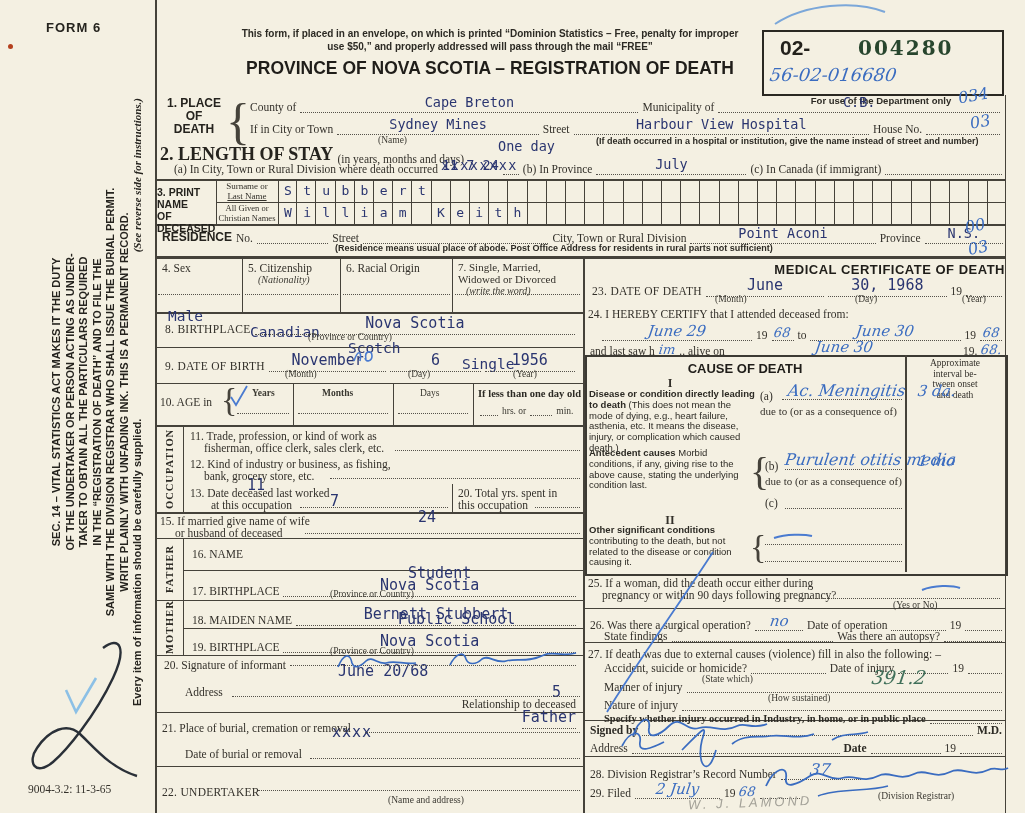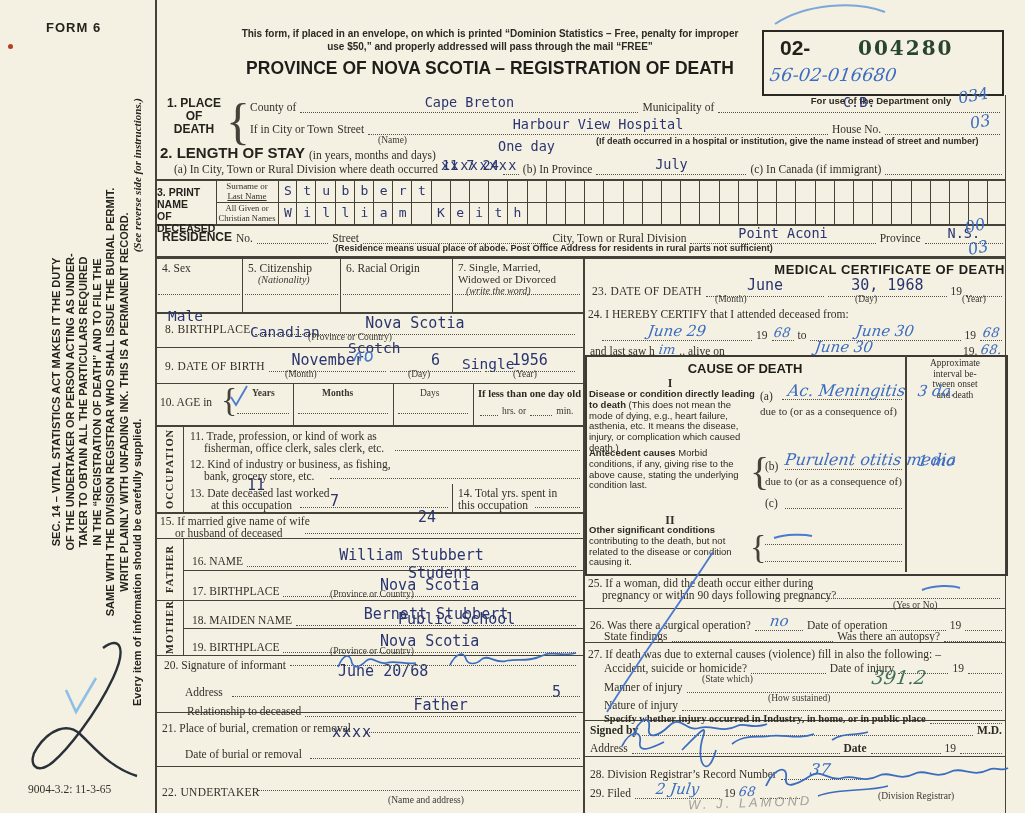--- a/index.html
+++ b/index.html
@@ -121,32 +121,35 @@
   <span class="dl" style="flex:2.4;">
       <span class="typed">Cape Breton</span>
     </span>
   <span class="ser">Municipality of</span>
   <span class="dl" style="flex:2;">
       <span class="typed">C.B.</span>
     </span>
 </div>
 <div class="abs fr" style="left:248px;top:118px;width:754px;">
   <span class="ser">If in City or Town</span>
+  <span class="dl" style="flex:1.5;">
+      <span class="typed">Sydney Mines</span>
+    </span>
   <span class="ser">Street</span>
   <span class="dl" style="flex:2.2;">
       <span class="typed">Harbour View Hospital</span>
     </span>
   <span class="ser">House No.</span>
   <span class="dl" style="flex:.55;"></span>
 </div>
 <div class="abs cap" style="left:378px;top:135px;">(Name)</div>
 <div class="abs sansS" style="left:596px;top:136px;">(If death occurred in a hospital or institution, give the name instead of street and number)</div>
 
 <div class="abs fr" style="left:158px;top:144px;">
-  <span class="sans" style="font-size:15px;">2. LENGTH OF STAY</span>
+  <span class="sans" style="font-size:18px;font-family:Liberation Serif, serif;">2. LENGTH OF STAY</span>
   <span class="ser">(in years, months and days)</span>
 </div>
 <div class="abs typed" style="left:498px;top:138px;">One day</div>
 <div class="abs fr" style="left:172px;top:158px;width:832px;">
   <span class="ser">(a) In City, Town or Rural Division where death occurred</span>
   <span class="xwrap typed">
     <span>11 7 24</span>
     <span class="xover">xxxxxxxx</span>
   </span>
   <span class="dw" style="width:16px;"></span>
@@ -269,36 +272,33 @@
 <div class="abs typed" style="left:408px;top:430px;font-size:15px;">Student</div>
 <div class="abs dw" style="left:395px;top:450px;width:185px;"></div>
 <div class="abs ser" style="left:190px;top:458px;">12. Kind of industry or business, as fishing,</div>
 <div class="abs ser" style="left:204px;top:470px;">bank, grocery store, etc.</div>
 <div class="abs typed" style="left:398px;top:458px;font-size:15px;">Public School</div>
 <div class="abs dw" style="left:330px;top:478px;width:250px;"></div>
 <div class="abs ser" style="left:190px;top:487px;">13. Date deceased last worked</div>
 <div class="abs ser" style="left:204px;top:499px;margin-left:7px;">at this occupation</div>
 <div class="abs typed" style="left:338px;top:492px;font-size:15px;">June 20/68</div>
 <div class="abs dw" style="left:300px;top:507px;width:148px;"></div>
-<div class="abs ser" style="left:458px;top:487px;">14. Total yrs. spent in</div>
+<div class="abs ser" style="left:458px;top:487px;">20. Total yrs. spent in</div>
 <div class="abs ser" style="left:458px;top:499px;">this occupation</div>
 <div class="abs typed" style="left:552px;top:495px;font-size:15px;">5</div>
 <div class="abs dw" style="left:535px;top:507px;width:45px;"></div>
 
 <div class="abs ser" style="left:160px;top:515px;">15. If married give name of wife</div>
 <div class="abs ser" style="left:175px;top:527px;">or husband of deceased</div>
 <div class="abs typed" style="left:332px;top:517px;font-size:15px;letter-spacing:1px;">xxxx</div>
 <div class="abs dw" style="left:305px;top:533px;width:275px;"></div>
 
 <div class="abs vstrip" style="left:156px;top:538px;width:27px;height:62px;">FATHER</div>
 <div class="abs fr" style="left:190px;top:548px;width:388px;">
   <span class="ser">16. NAME</span>
-  <span class="dl">
-      <span class="typed" style="font-size:15px;">William Stubbert</span>
-    </span>
 </div>
 <div class="abs fr" style="left:190px;top:578px;width:388px;">
   <span class="ser">17. BIRTHPLACE</span>
   <span class="dl">
       <span class="typed" style="font-size:15px;">Nova Scotia</span>
     </span>
 </div>
 <div class="abs cap" style="left:330px;top:589px;">(Province or Country)</div>
 
 <div class="abs vstrip" style="left:156px;top:600px;width:27px;height:55px;">MOTHER</div>
@@ -319,21 +319,21 @@
 <div class="abs fr" style="left:162px;top:659px;width:416px;align-items:center;">
   <span class="ser">20. Signature of informant</span>
   <span class="dl"></span>
 </div>
 <svg style="left:330px;top:645px;" width="260" height="30">
   <path d="M8,22 C14,8 20,8 22,18 C24,24 30,22 36,16 C42,10 48,20 56,18 C66,15 74,20 86,18 M120,20 C126,8 134,6 136,14 C138,20 146,20 152,14 C158,9 166,19 176,16 C186,13 198,18 214,10 C222,6 232,12 246,8" fill="none" stroke="#3a6cc0" stroke-width="1.7"></path>
 </svg>
 <div class="abs ser" style="left:185px;top:686px;">Address</div>
 
 <div class="abs dw" style="left:232px;top:696px;width:348px;"></div>
-<div class="abs fr" style="left:185px;top:698px;width:393px;">
+<div class="abs fr" style="left:185px;top:698px;width:393px;flex-direction:column;">
   <span class="ser">Relationship to deceased</span>
   <span class="dl">
       <span class="typed" style="font-size:15px;">Father</span>
     </span>
 </div>
 
 <div class="abs ser" style="left:162px;top:722px;">21. Place of burial, cremation or removal</div>
 
 <div class="abs dw" style="left:365px;top:732px;width:215px;"></div>
 <div class="abs ser" style="left:185px;top:748px;">Date of burial or removal</div>

